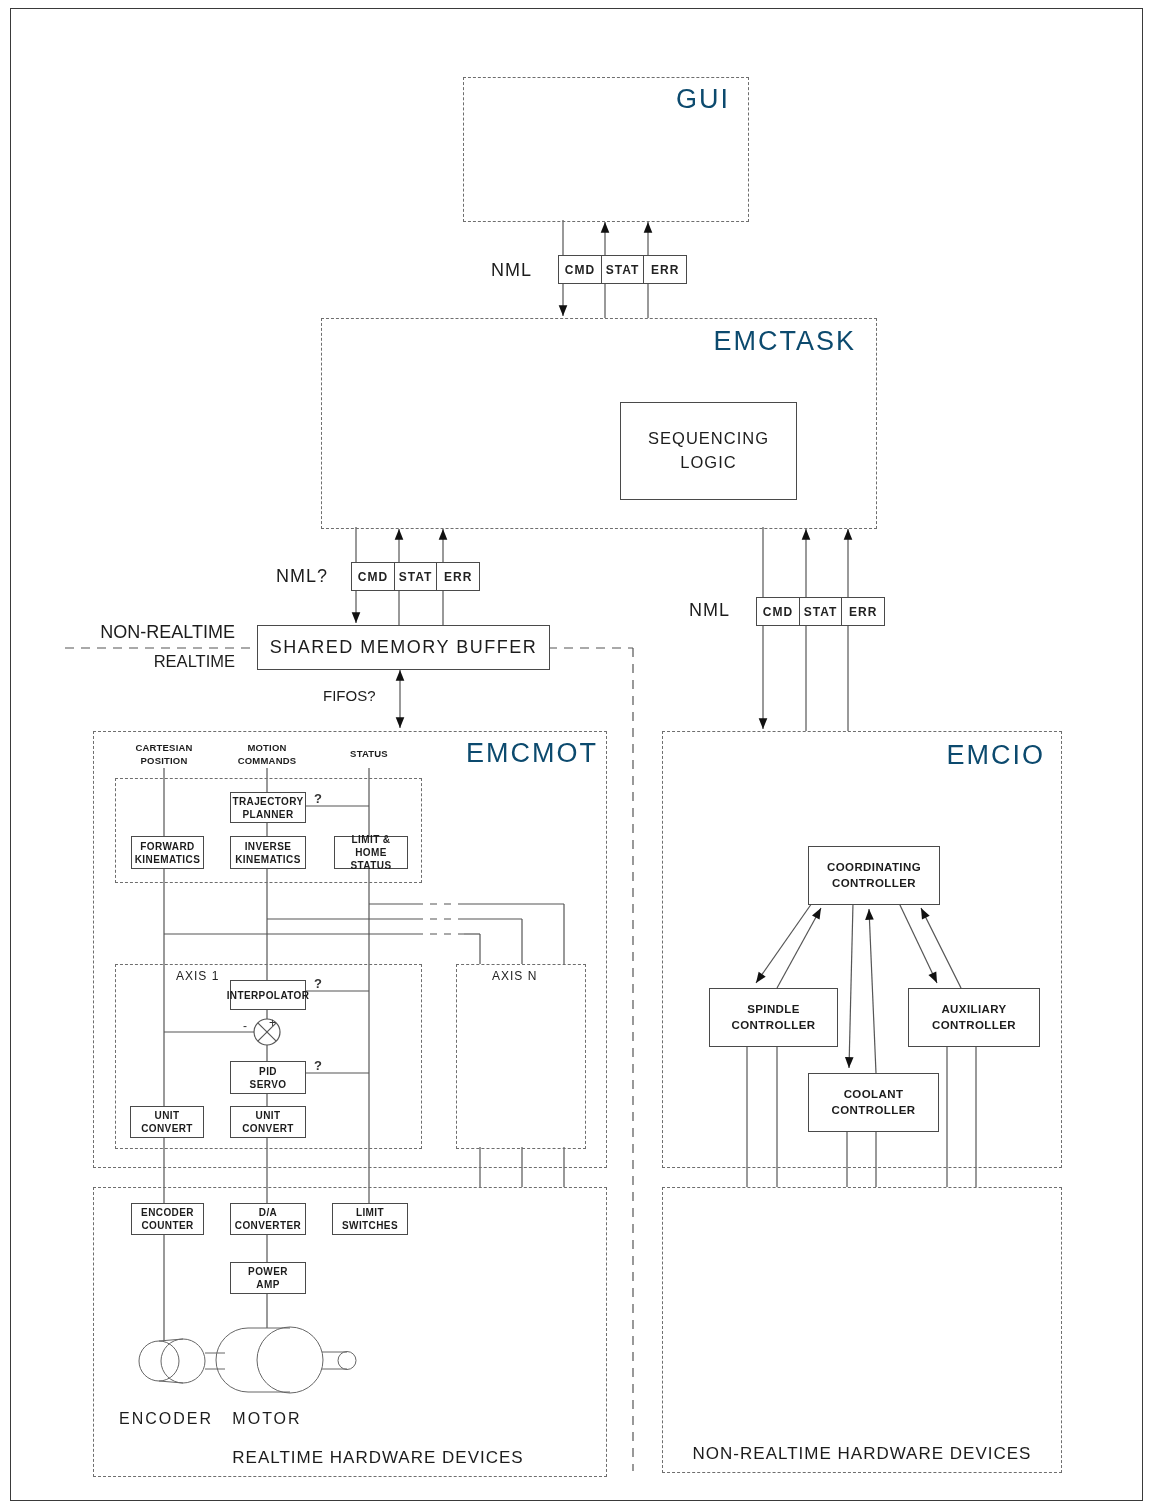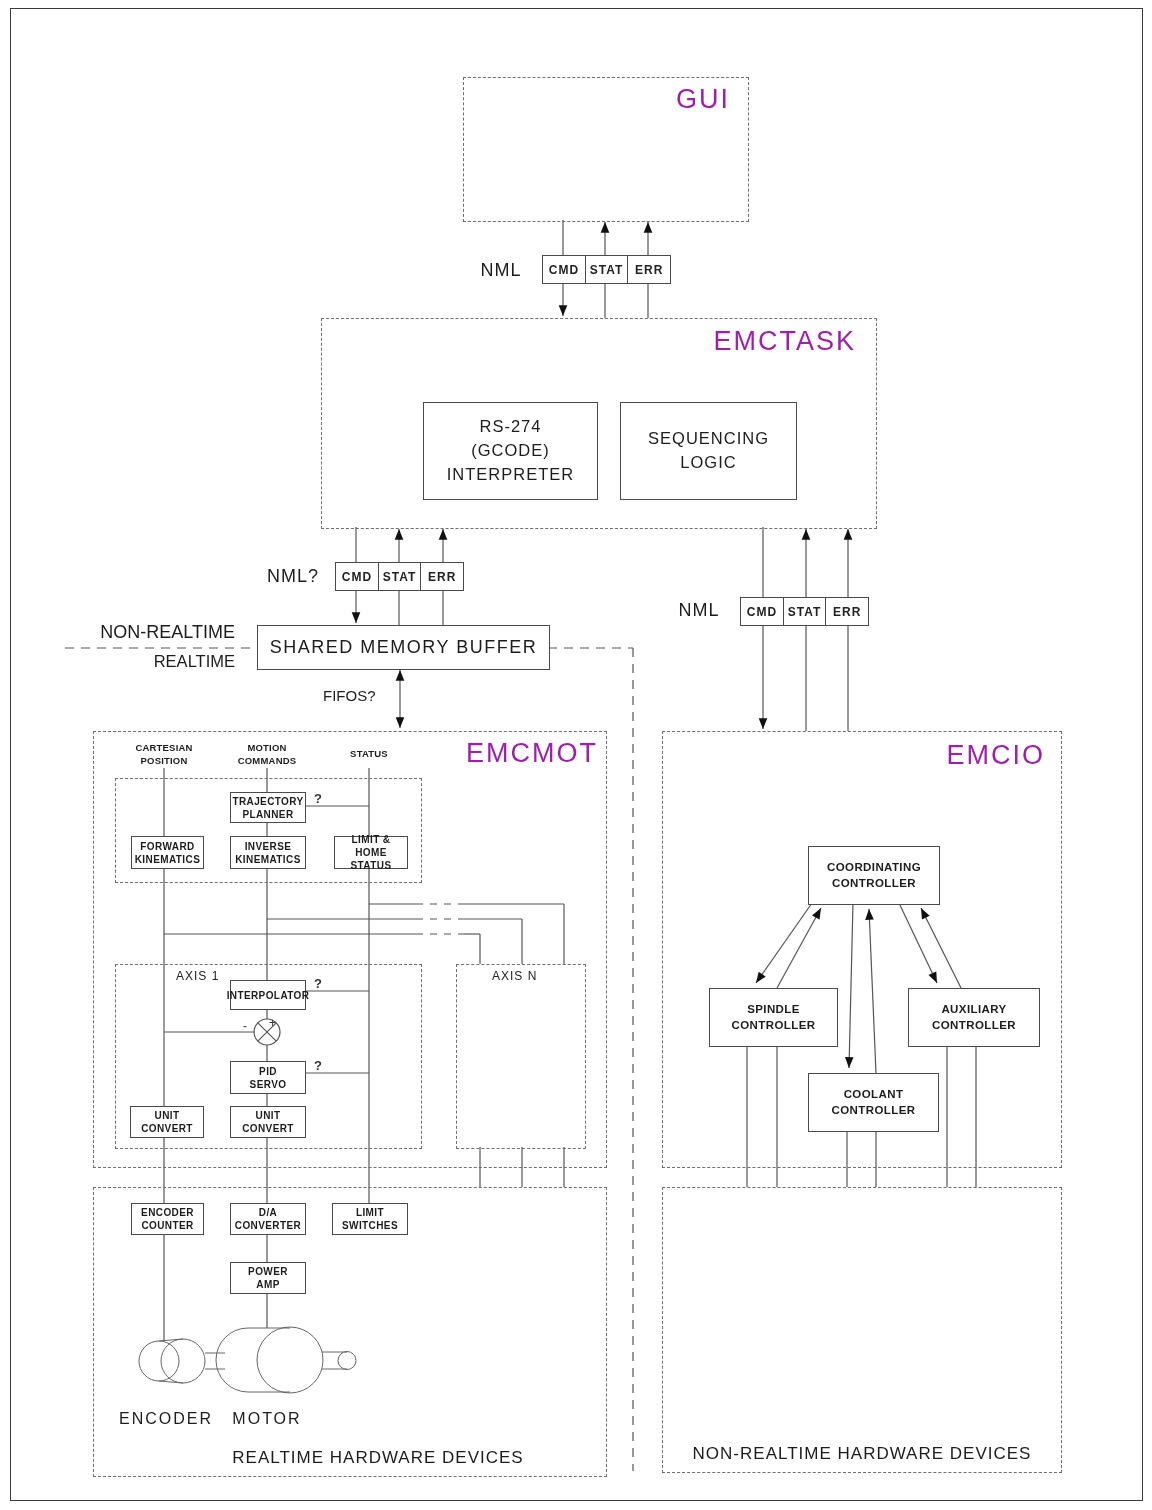--- a/index.html
+++ b/index.html
@@ -8,31 +8,31 @@
   #pageborder{position:absolute;left:10px;top:8px;width:1131px;height:1491px;
           border:1px solid #3a3a3a;}
   svg{position:absolute;left:0;top:0;}
   .dbox{position:absolute;border:1.5px dashed #6e6e6e;background:transparent;}
   .sbox{position:absolute;background:#fff;border:1.4px solid #4a4a4a;
         display:flex;align-items:center;justify-content:center;text-align:center;
         white-space:pre-line;color:#1c1c1c;}
   .blab{font-size:10px;font-weight:bold;letter-spacing:.4px;line-height:1.3;}
   .clab{font-size:11.5px;font-weight:bold;letter-spacing:.4px;line-height:1.35;margin-left:11px;}
   .mlab{font-size:16.5px;letter-spacing:1px;line-height:1.45;}
-  .bigtitle{position:absolute;font-size:27px;letter-spacing:2px;color:#a21caf;
+  .bigtitle{position:absolute;font-size:27px;letter-spacing:2px;color:#0c4a6e;
         text-align:right;white-space:nowrap;}
   .lbl{position:absolute;white-space:pre-line;color:#1c1c1c;}
   .collab{font-size:9.5px;font-weight:bold;text-align:center;line-height:1.35;letter-spacing:.2px;}
   .seclab{font-size:17px;letter-spacing:1px;text-align:center;}
   .cells{position:absolute;display:flex;}
   .cell{width:42px;height:27px;background:#fff;border:1.4px solid #4a4a4a;margin-left:-1.4px;
         display:flex;align-items:center;justify-content:center;
         font-size:12px;font-weight:bold;letter-spacing:1px;color:#222;}
-  .cell:first-child{margin-left:0;}
-  .nmllab{font-size:18px;letter-spacing:1px;text-align:center;}
+  .cell:first-child{margin-left:16px;}
+  .nmllab{font-size:18px;letter-spacing:1px;text-align:right;}
   .qmark{font-size:13px;font-weight:bold;color:#333;}
   .axlab{font-size:12px;letter-spacing:1px;font-weight:500;color:#222;}
   .sumsign{font-size:12px;color:#333;line-height:1;}
 </style>
 </head>
 <body>
 
 <div id="canvas">
   <div id="pageborder"></div>
 
@@ -178,23 +178,20 @@
     <div class="cell">ERR</div>
   </div>
 
   <div class="lbl nmllab" style="left:668px;top:600px;width:62px">NML</div>
   <div class="cells" style="left:740px;top:597px">
     <div class="cell">CMD</div>
     <div class="cell">STAT</div>
     <div class="cell">ERR</div>
   </div>
 
-  <div class="sbox mlab" style="left:423px;top:402px;width:173px;height:96px">RS-274
-(GCODE)
-INTERPRETER</div>
   <div class="sbox" style="left:257px;top:625px;width:291px;height:43px;font-size:18px;letter-spacing:1.5px">SHARED MEMORY BUFFER</div>
 
   <div class="sbox mlab" style="left:620px;top:402px;width:175px;height:96px">SEQUENCING
 LOGIC</div>
   <div class="lbl" style="left:100px;top:622px;width:135px;font-size:18px;text-align:right">NON-REALTIME</div>
   <div class="lbl" style="left:100px;top:652px;width:135px;font-size:16.5px;text-align:right">REALTIME</div>
   <div class="lbl" style="left:323px;top:687px;width:64px;font-size:15px;text-align:left">FIFOS?</div>
 
   <div class="lbl collab" style="left:129px;top:742px;width:70px">CARTESIAN
 POSITION</div>

